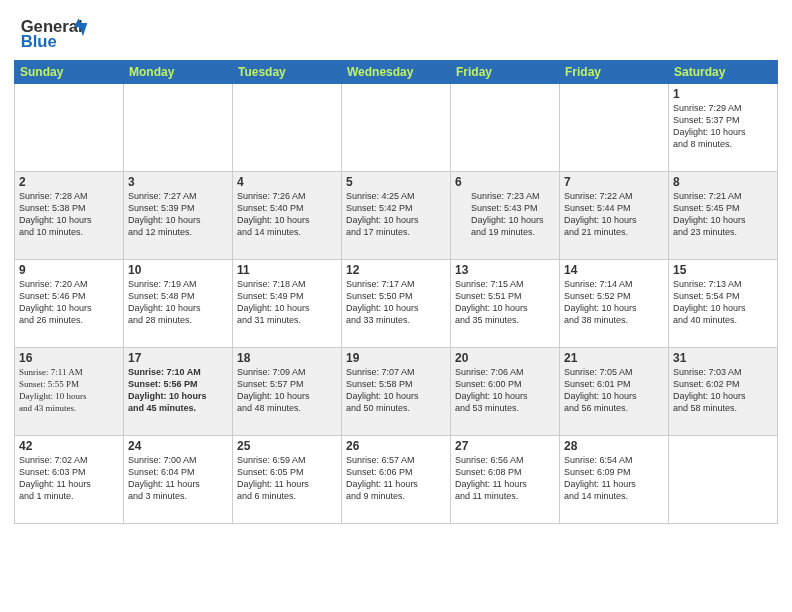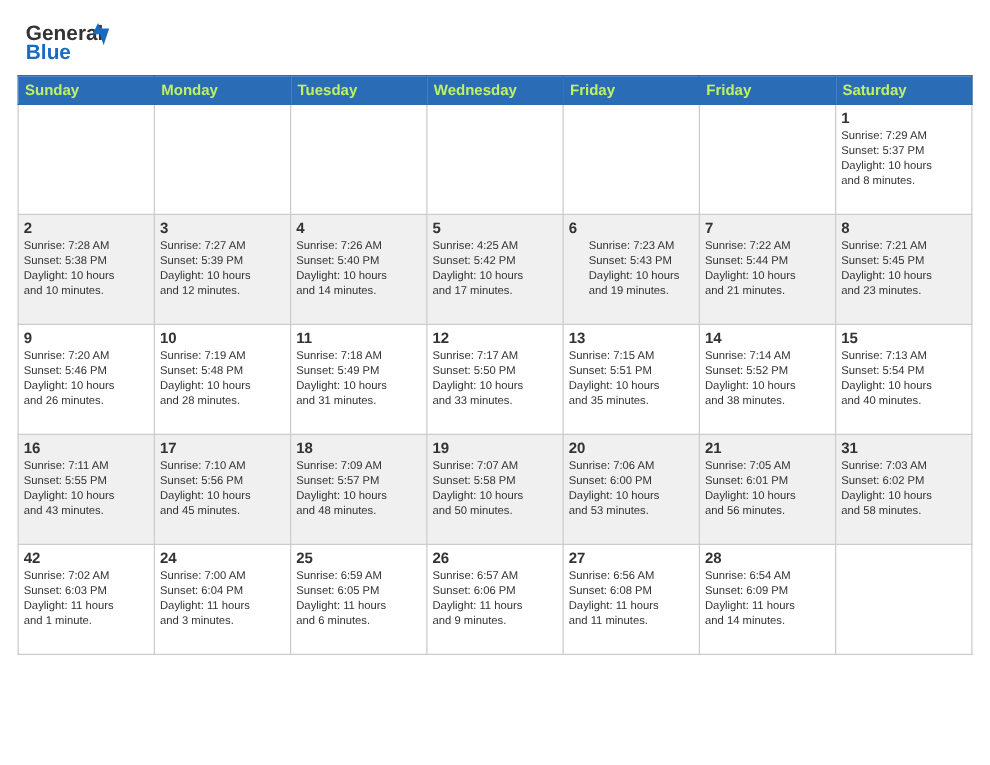--- a/index.html
+++ b/index.html
@@ -233,28 +233,28 @@
             <span class="day-num">15</span>
             <div class="day-info" style="white-space: pre-line;">Sunrise: 7:13 AM
 Sunset: 5:54 PM
 Daylight: 10 hours
 and 40 minutes.</div>
           </td>
         </tr>
         <tr>
           <td>
             <span class="day-num">16</span>
-            <div class="day-info" style="white-space: pre-line;">Sunrise: 7:11 AM
+            <div class="day-info" style="white-space: pre-line; font-family: Liberation Serif, serif;">Sunrise: 7:11 AM
 Sunset: 5:55 PM
 Daylight: 10 hours
 and 43 minutes.</div>
           </td>
           <td>
             <span class="day-num">17</span>
-            <div class="day-info" style="white-space: pre-line;">Sunrise: 7:10 AM
+            <div class="day-info" style="white-space: pre-line; font-weight: bold;">Sunrise: 7:10 AM
 Sunset: 5:56 PM
 Daylight: 10 hours
 and 45 minutes.</div>
           </td>
           <td>
             <span class="day-num">18</span>
             <div class="day-info" style="white-space: pre-line;">Sunrise: 7:09 AM
 Sunset: 5:57 PM
 Daylight: 10 hours
 and 48 minutes.</div>

